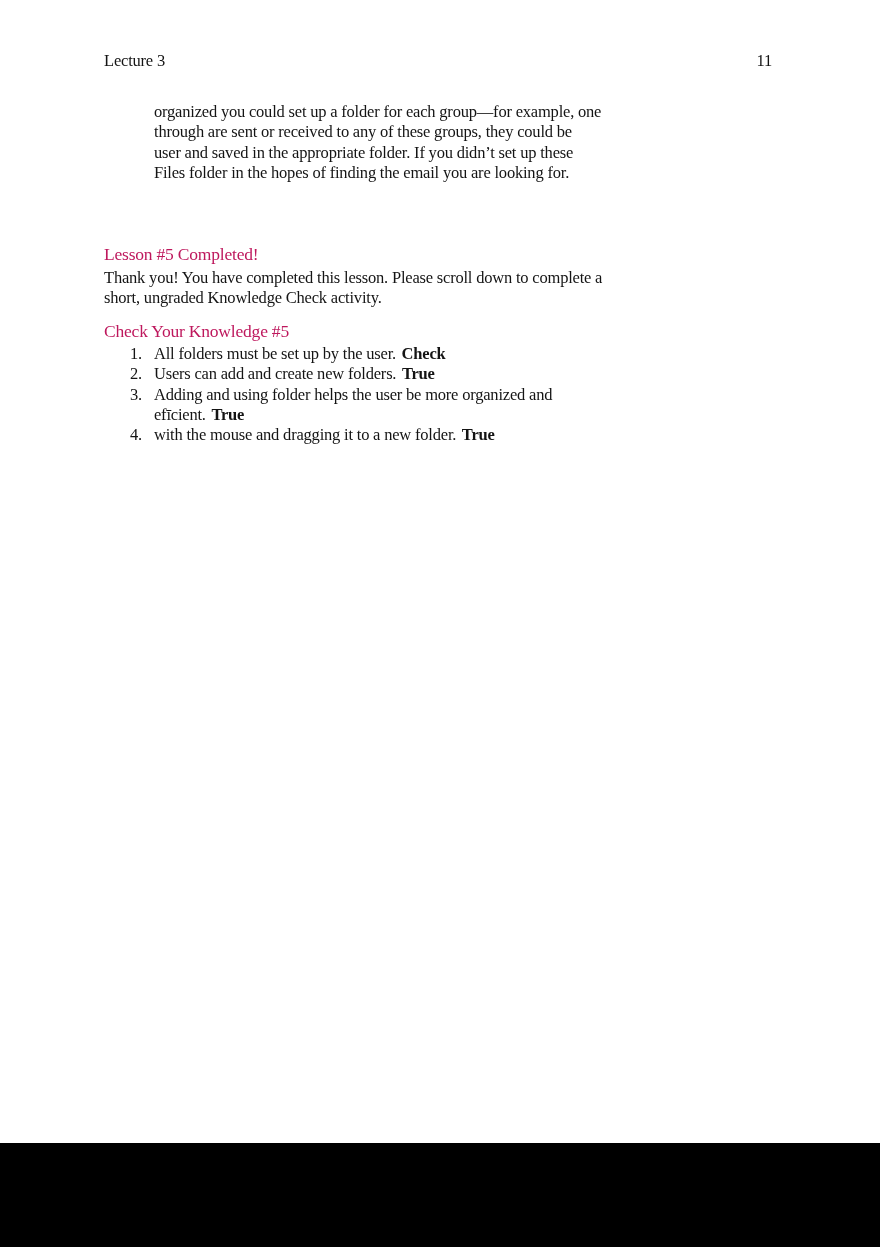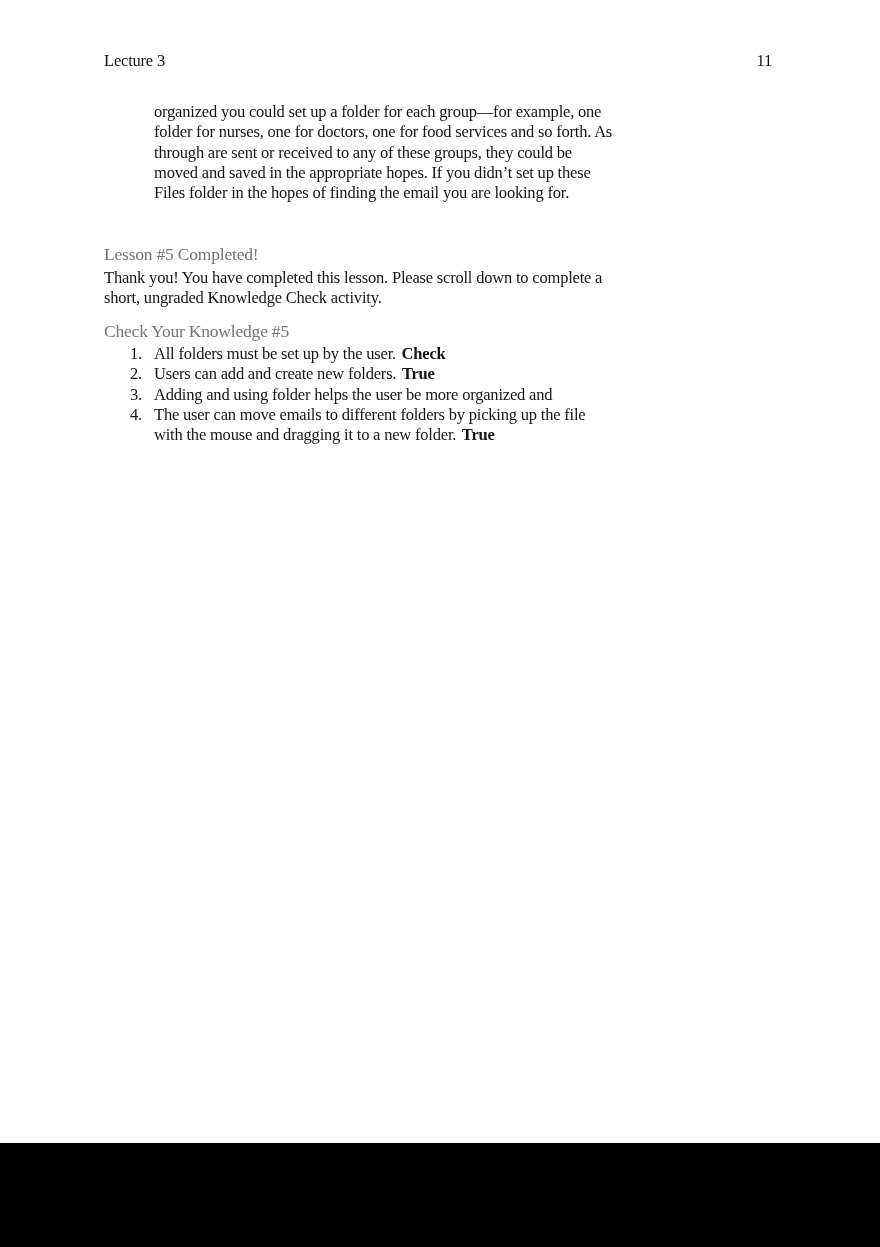--- a/index.html
+++ b/index.html
@@ -34,21 +34,21 @@
     top: 102px;
     width: 650px;
   }
   .ln { white-space: nowrap; }
   .blue-heading {
     position: absolute;
     left: 104px;
     margin: 0;
     font-size: 17.5px;
     font-weight: 400;
-    color: #737373;
+    color: #be185d;
     letter-spacing: -0.2px;
     white-space: nowrap;
   }
   .lesson-heading { top: 244px; }
   .lesson-body {
     position: absolute;
     left: 104px;
     top: 268px;
     width: 700px;
   }
@@ -84,23 +84,22 @@
 
 <div class="page">
 
   <div class="header-row">
     <span>Lecture 3</span>
     <span>11</span>
   </div>
 
   <div class="intro-para">
     <div class="ln">organized you could set up a folder for each group—for example, one</div>
-    <div class="ln">folder for nurses, one for doctors, one for food services and so forth. As</div>
     <div class="ln">through are sent or received to any of these groups, they could be</div>
-    <div class="ln">moved and saved in the appropriate hopes. If you didn’t set up these</div>
+    <div class="ln">user and saved in the appropriate folder. If you didn’t set up these</div>
     <div class="ln">Files folder in the hopes of finding the email you are looking for.</div>
   </div>
 
   <h2 class="blue-heading lesson-heading">Lesson #5 Completed!</h2>
 
   <div class="lesson-body">
     <div class="ln">Thank you! You have completed this lesson. Please scroll down to complete a</div>
     <div class="ln">short, ungraded Knowledge Check activity.</div>
   </div>
 
@@ -119,27 +118,27 @@
       <span class="kc-num">2.</span>
       <div class="kc-text">
         <div class="ln"><span>Users can add and create new folders.</span><b class="ans">True</b></div>
       </div>
     </div>
 
     <div class="kc-item">
       <span class="kc-num">3.</span>
       <div class="kc-text">
         <div class="ln">Adding and using folder helps the user be more organized and</div>
+        <div class="ln"><span>efīcient.</span><b class="ans">True</b></div>
       </div>
     </div>
 
     <div class="kc-item">
       <span class="kc-num">4.</span>
       <div class="kc-text">
-        <div class="ln">The user can move emails to different folders by picking up the file</div>
         <div class="ln"><span>with the mouse and dragging it to a new folder.</span><b class="ans">True</b></div>
       </div>
     </div>
 
   </div>
 
   <div class="footer-band"></div>
 
 </div>
 

